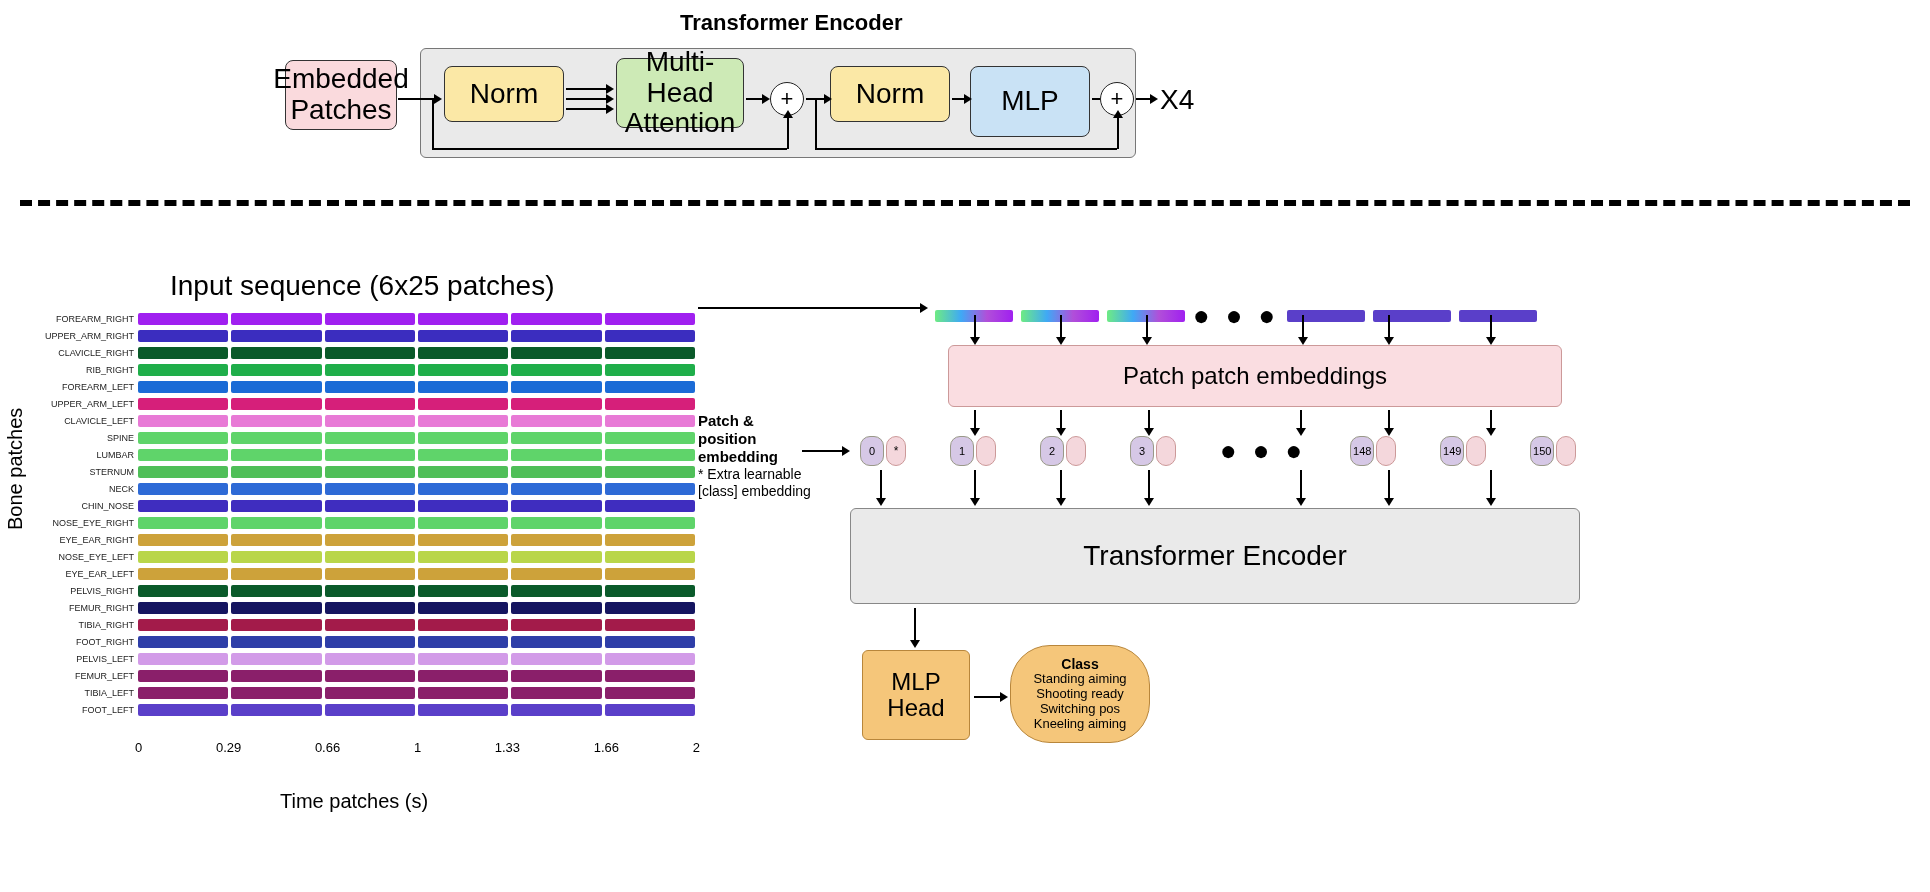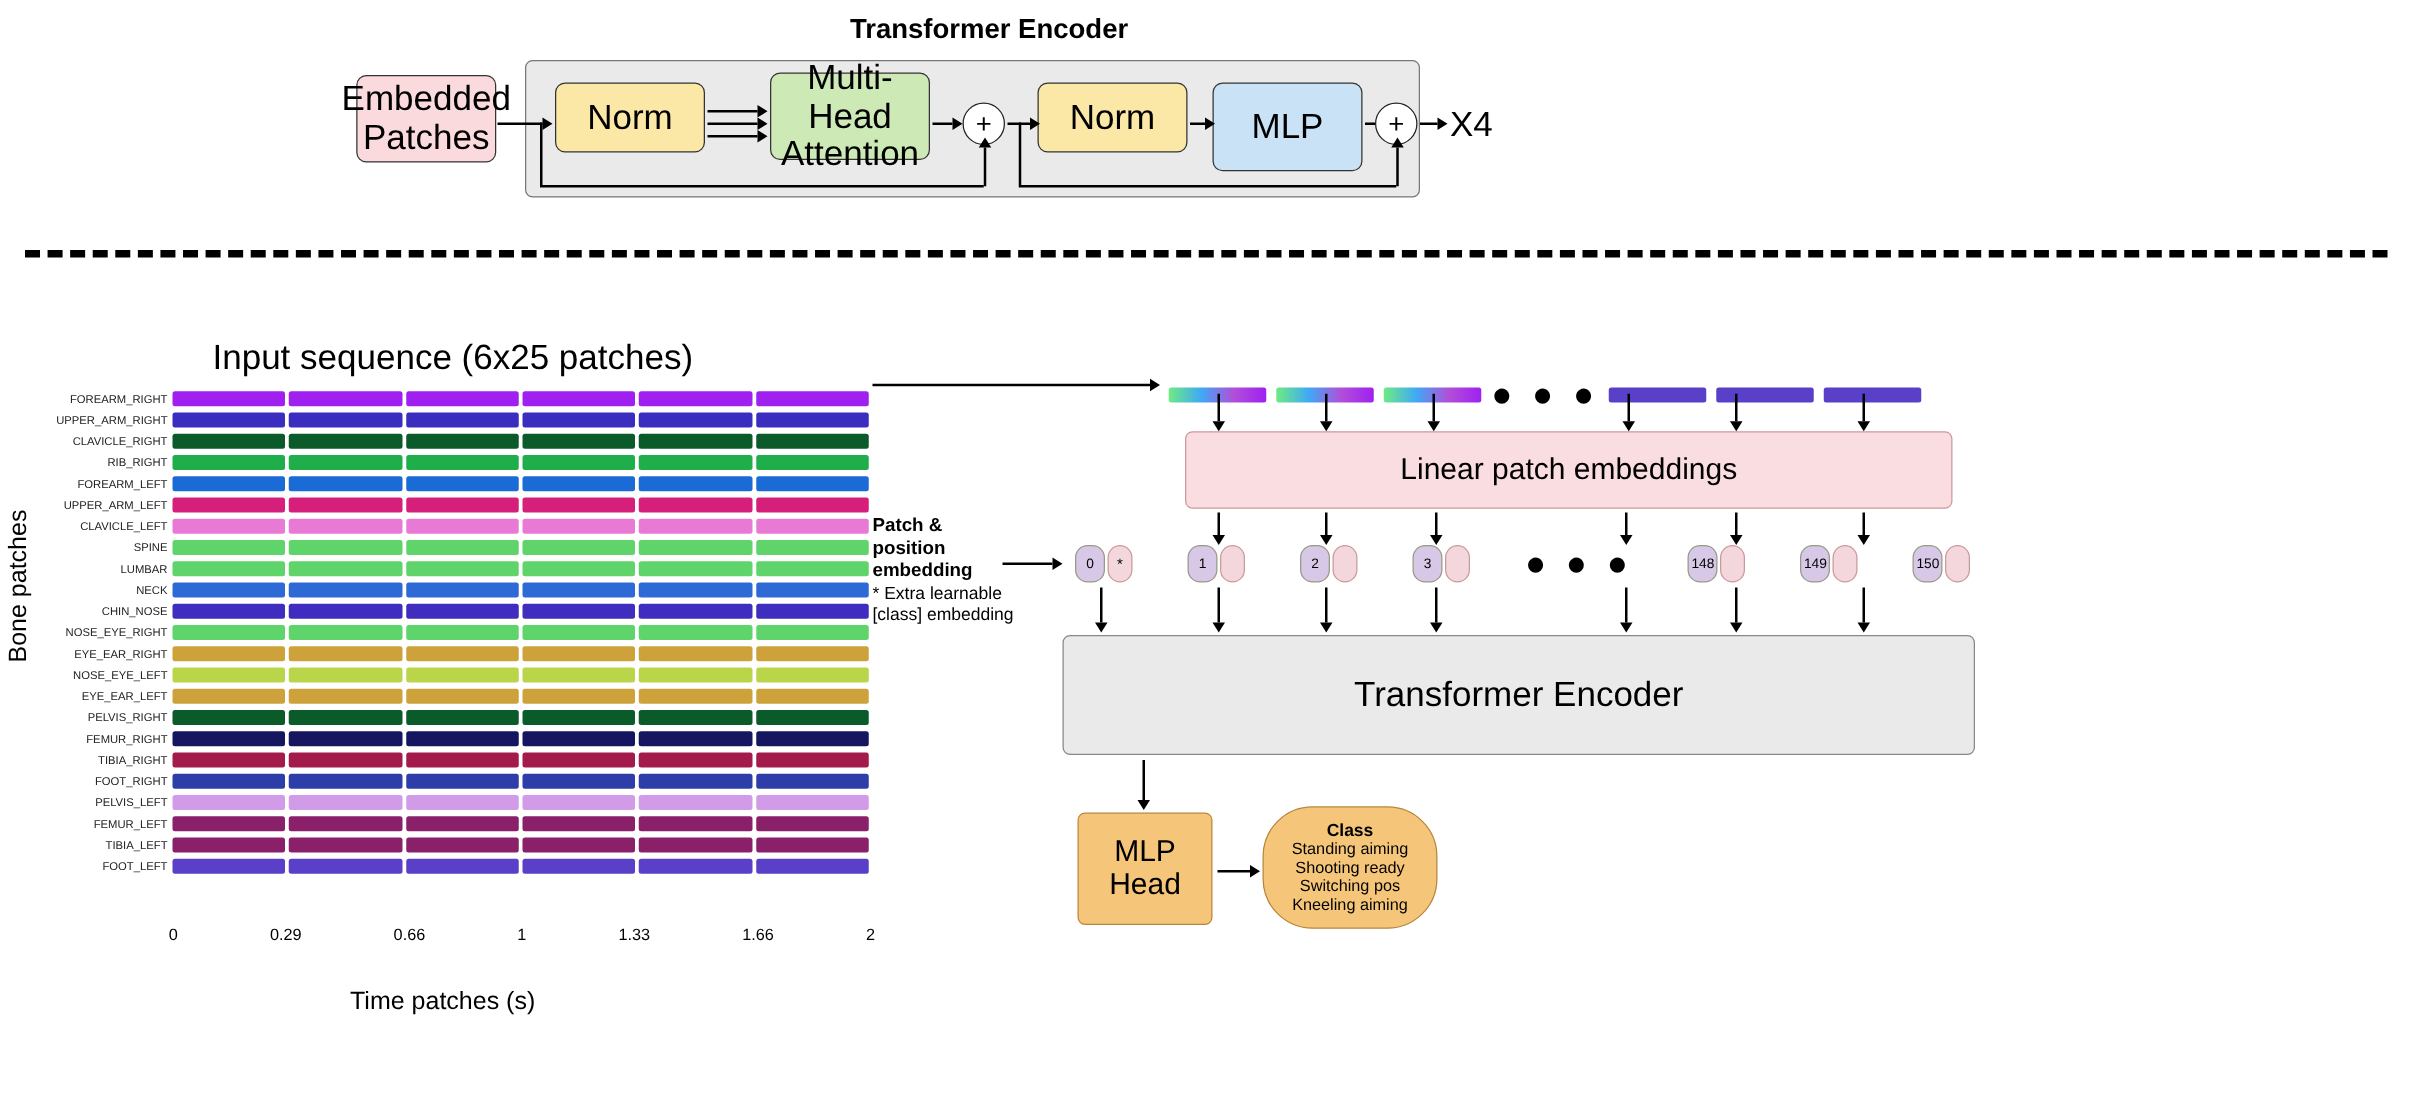--- a/index.html
+++ b/index.html
@@ -241,20 +241,31 @@
         <div class="bone-cells">
           <div class="bone-cell" style="background: rgb(95, 212, 106);"></div>
           <div class="bone-cell" style="background: rgb(95, 212, 106);"></div>
           <div class="bone-cell" style="background: rgb(95, 212, 106);"></div>
           <div class="bone-cell" style="background: rgb(95, 212, 106);"></div>
           <div class="bone-cell" style="background: rgb(95, 212, 106);"></div>
           <div class="bone-cell" style="background: rgb(95, 212, 106);"></div>
         </div>
       </div>
       <div class="bone-row">
+        <div class="bone-label">STERNUM</div>
+        <div class="bone-cells">
+          <div class="bone-cell" style="background: rgb(79, 191, 88);"></div>
+          <div class="bone-cell" style="background: rgb(79, 191, 88);"></div>
+          <div class="bone-cell" style="background: rgb(79, 191, 88);"></div>
+          <div class="bone-cell" style="background: rgb(79, 191, 88);"></div>
+          <div class="bone-cell" style="background: rgb(79, 191, 88);"></div>
+          <div class="bone-cell" style="background: rgb(79, 191, 88);"></div>
+        </div>
+      </div>
+      <div class="bone-row">
         <div class="bone-label">NECK</div>
         <div class="bone-cells">
           <div class="bone-cell" style="background: rgb(46, 106, 214);"></div>
           <div class="bone-cell" style="background: rgb(46, 106, 214);"></div>
           <div class="bone-cell" style="background: rgb(46, 106, 214);"></div>
           <div class="bone-cell" style="background: rgb(46, 106, 214);"></div>
           <div class="bone-cell" style="background: rgb(46, 106, 214);"></div>
           <div class="bone-cell" style="background: rgb(46, 106, 214);"></div>
         </div>
       </div>
@@ -422,21 +433,21 @@
   <div class="patches-top">
     <div class="patch-strip"></div>
     <div class="patch-strip"></div>
     <div class="patch-strip"></div>
     <span class="ellipsis">● ● ●</span>
     <div class="patch-strip purple"></div>
     <div class="patch-strip purple"></div>
     <div class="patch-strip purple"></div>
   </div>
 
-  <div class="linear-emb">Linear patch embeddings</div>
+  <div class="linear-emb">Patch patch embeddings</div>
 
   <div class="arrow v ah-d" style="top:85px; left:974px; height:22px;"></div>
   <div class="arrow v ah-d" style="top:85px; left:1060px; height:22px;"></div>
   <div class="arrow v ah-d" style="top:85px; left:1146px; height:22px;"></div>
   <div class="arrow v ah-d" style="top:85px; left:1302px; height:22px;"></div>
   <div class="arrow v ah-d" style="top:85px; left:1388px; height:22px;"></div>
   <div class="arrow v ah-d" style="top:85px; left:1490px; height:22px;"></div>
 
   <div class="tokens" id="tokens">
       <div class="token-pair">

